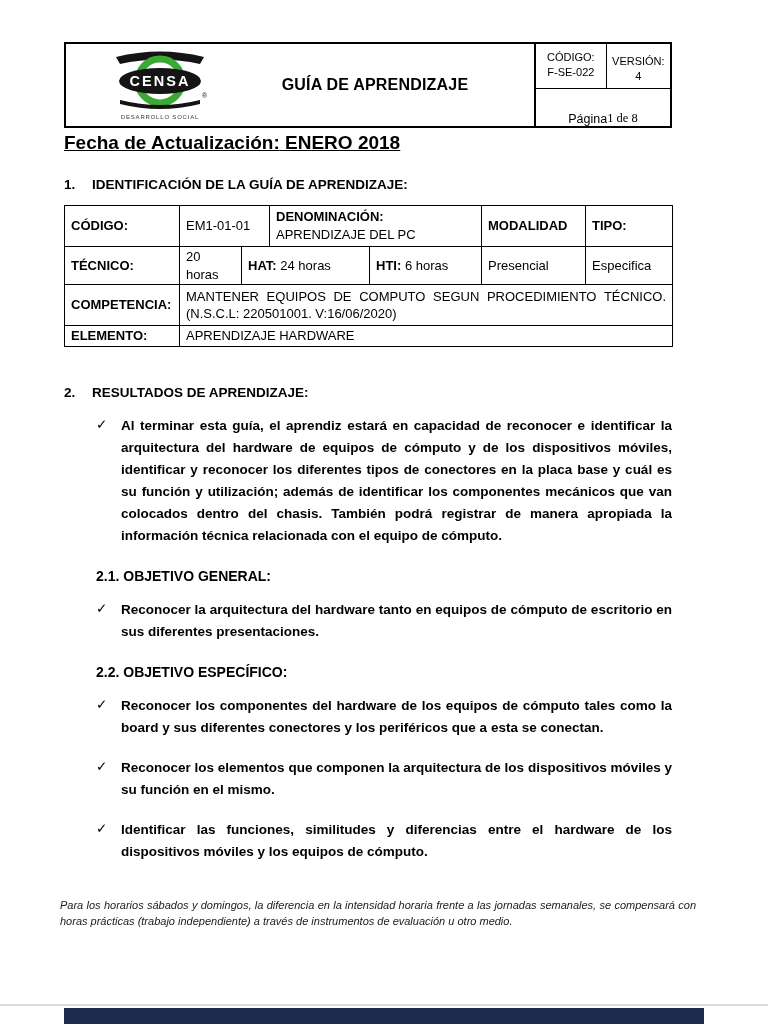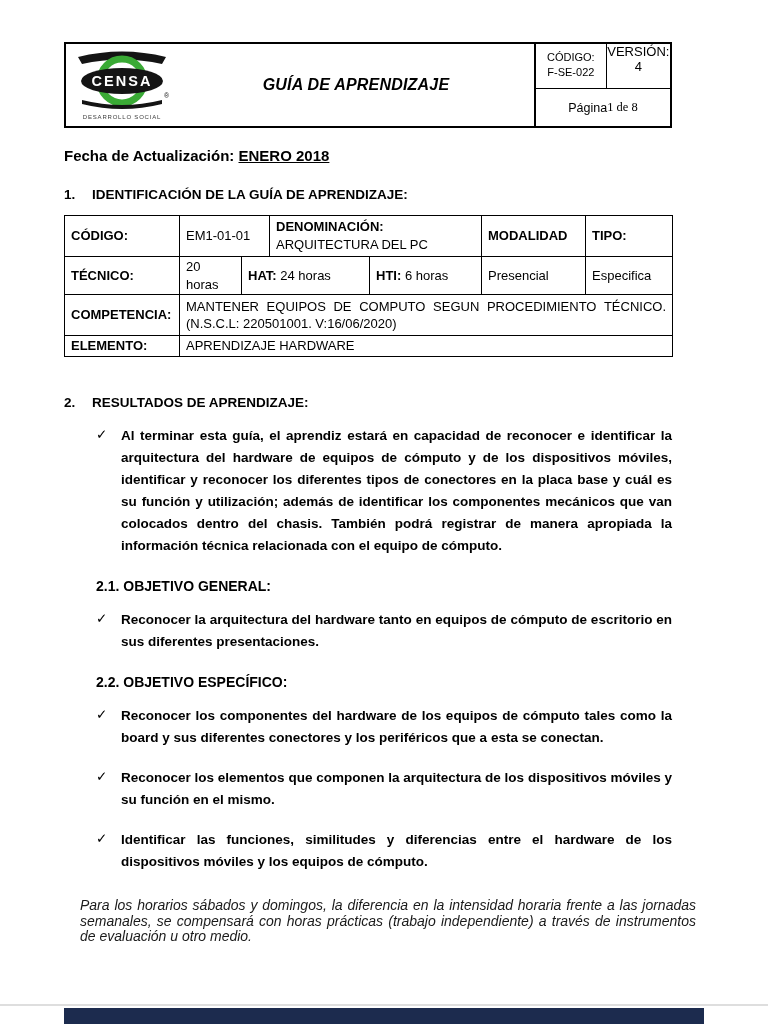--- a/index.html
+++ b/index.html
@@ -26,30 +26,30 @@
     border: 2px solid #000;
     height: 86px;
     align-items: stretch;
   }
   .logo-cell {
     width: 112px;
     display: flex;
     align-items: center;
     justify-content: center;
     padding: 2px 0;
+    margin-left: 38px;
   }
   .title-cell {
     flex: 1;
     display: flex;
     align-items: center;
     justify-content: center;
     font-weight: bold;
     font-size: 16px;
     letter-spacing: 0.2px;
-    font-style: italic;
   }
   .meta-cell {
     width: 136px;
     border-left: 2px solid #000;
     display: flex;
     flex-direction: column;
   }
   .meta-top {
     flex: 1;
     display: flex;
@@ -58,39 +58,40 @@
   .meta-codigo {
     flex: 1.1;
     border-right: 1.5px solid #000;
     font-size: 11px;
     text-align: center;
     padding-top: 6px;
     line-height: 15px;
   }
   .meta-version {
     flex: 1;
-    font-size: 13px;
+    font-size: 11px;
     text-align: center;
-    padding-top: 0;
+    padding-top: 10px;
     line-height: 15px;
   }
   .meta-pagina {
     height: 37px;
     display: flex;
-    align-items: center;
+    align-items: flex-end;
     justify-content: center;
     font-size: 12.5px;
   }
   .serif { font-family: "Liberation Serif", "DejaVu Serif", serif; }
 
   
   .fecha-line {
-    margin-top: 19px;
-    font-size: 15px;
-    font-weight: bold;
+    margin-top: 4px;
+    font-size: 19px;
+    font-weight: bold;
+    text-decoration: underline;
   }
   .fecha-line .uline { text-decoration: underline; }
   .sec-heading {
     display: flex;
     margin-top: 23px;
     font-size: 13.5px;
     font-weight: bold;
   }
   .sec-heading .num { width: 28px; flex: none; }
   .sub-heading {
@@ -132,24 +133,24 @@
   .bullet .btext {
     flex: 1;
     text-align: justify;
     line-height: 22px;
     font-weight: bold;
   }
 
   
   .footer-note {
     position: absolute;
-    left: 80px;
+    left: 60px;
     right: 72px;
     top: 898px;
-    font-size: 14px;
+    font-size: 11px;
     font-style: italic;
     line-height: 15.5px;
     text-align: justify;
     color: #1a1a1a;
   }
   .page-divider {
     position: absolute;
     left: 0;
     right: 0;
     top: 1004px;
@@ -221,21 +222,21 @@
           <col style="width:112px">
           <col style="width:104px">
           <col style="width:87px">
       </colgroup>
       <tbody>
         <tr class="r1">
           <td class="b">CÓDIGO:</td>
           <td colspan="2">EM1-01-01</td>
           <td colspan="2">
             <div class="b">DENOMINACIÓN:</div>
-            <div>ARQUITECTURA DEL PC</div>
+            <div>APRENDIZAJE DEL PC</div>
           </td>
           <td class="b">MODALIDAD</td>
           <td class="b">TIPO:</td>
         </tr>
         <tr class="r2">
           <td class="b">TÉCNICO:</td>
           <td>20 horas</td>
           <td colspan="2"><span class="b">HAT:</span> <span>24 horas</span></td>
           <td><span class="b">HTI:</span> <span>6 horas</span></td>
           <td>Presencial</td>

